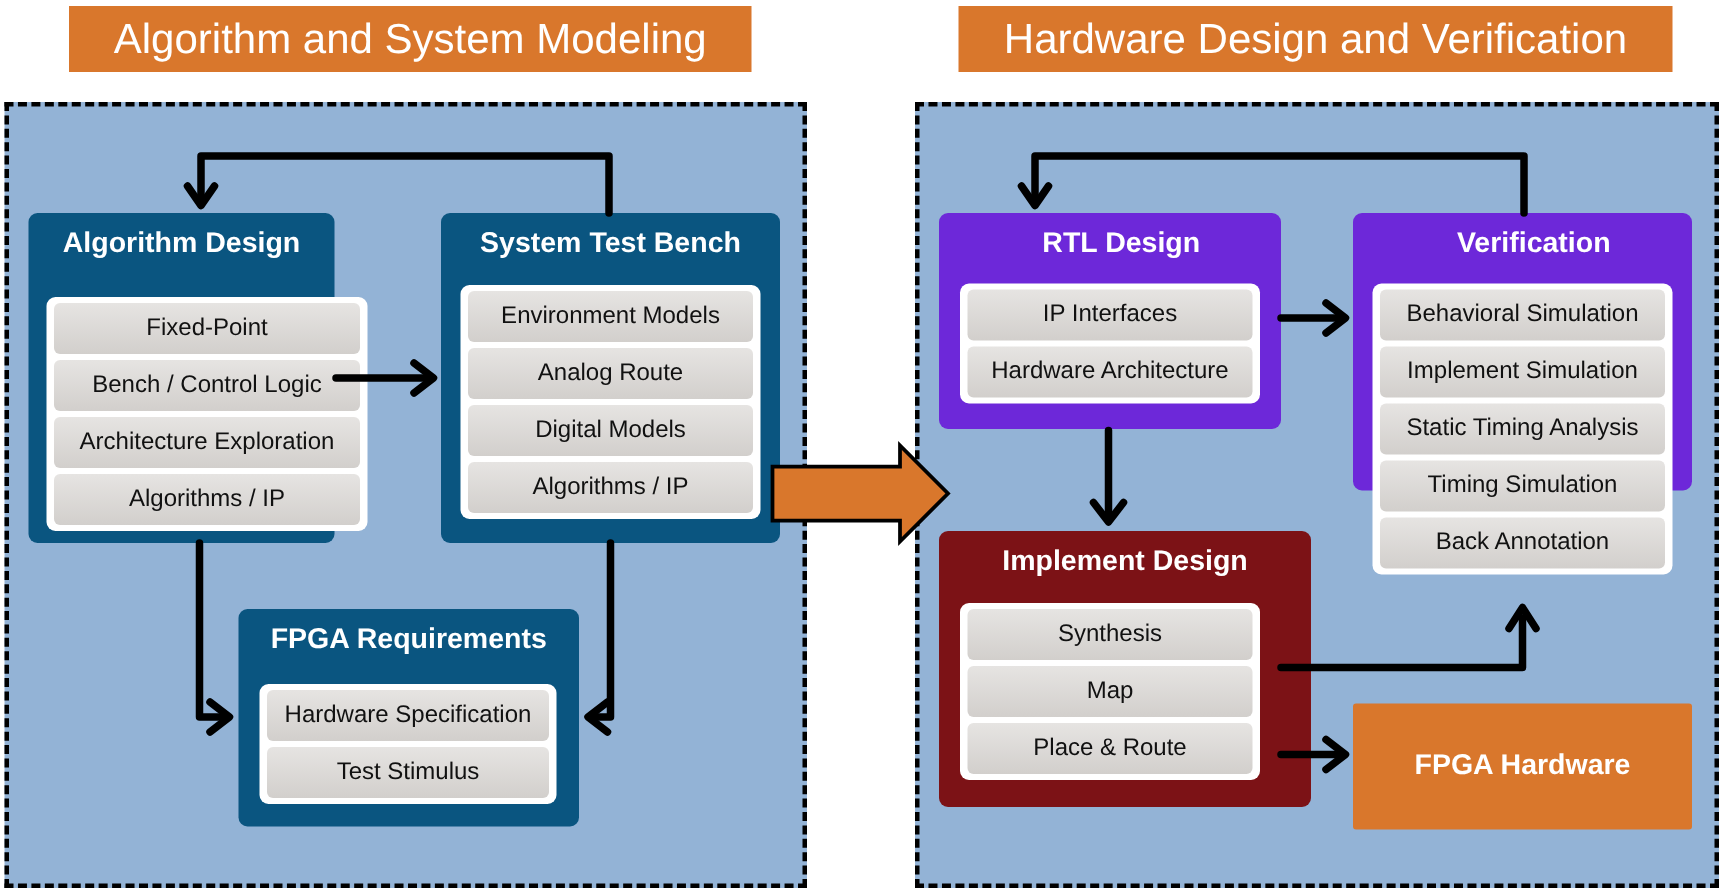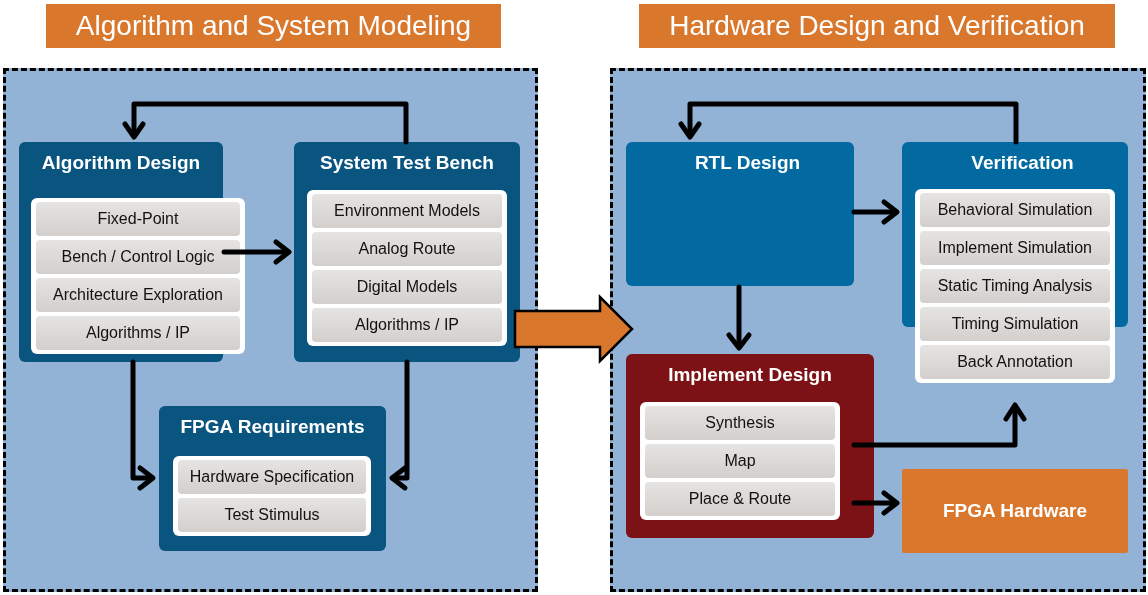--- a/index.html
+++ b/index.html
@@ -2,21 +2,21 @@
 <html><head>
 <meta charset="utf-8">
 <style>
   html, body { margin:0; padding:0; background:#ffffff; }
   body { width:1148px; height:595px; position:relative; overflow:hidden; font-family:"Liberation Sans", sans-serif; }
   .title-banner { position:absolute; background:#d9772c; color:#fff; font-size:28px; display:flex; align-items:center; justify-content:center; height:44px; }
   .panel { position:absolute; background:#93b3d6; border:3px dashed #000; box-sizing:border-box; }
   .block { position:absolute; border-radius:6px; box-sizing:border-box; }
   .block .head { color:#fff; font-weight:bold; font-size:19px; text-align:center; height:42px; line-height:42px; }
   .blue { background:#0a5580; }
-  .green { background:#0369a1;padding-left:15px; }
+  .green { background:#6d28d9;padding-left:15px; }
   .red { background:#7c1216; }
   .inner { position:absolute; background:#fff; border-radius:6px; padding:4px 5px; box-sizing:border-box; }
   .item { height:34px; margin-bottom:4px; background:linear-gradient(#e6e4e2,#d2cfcc); border-radius:4px; display:flex; align-items:center; justify-content:center; font-size:16px; color:#111; white-space:nowrap; }
   .item:last-child { margin-bottom:0; }
   .hw-box { position:absolute; background:#d9772c; color:#fff; font-weight:bold; font-size:19px; display:flex; align-items:center; justify-content:center; border-radius:2px; }
   svg.arrows { position:absolute; left:0; top:0; pointer-events:none; }
 </style>
 </head>
 <body>
 
@@ -50,20 +50,24 @@
 <div class="block blue" style="left:159px;top:406px;width:227px;height:145px;">
   <div class="head">FPGA Requirements</div>
   <div class="inner" style="left:14px;top:50px;width:198px;">
     <div class="item">Hardware Specification</div>
     <div class="item">Test Stimulus</div>
   </div>
 </div>
 
 <div class="block green" style="left:626px;top:142px;width:228px;height:144px;">
   <div class="head">RTL Design</div>
+  <div class="inner" style="left:14px;top:47px;width:200px;">
+    <div class="item">IP Interfaces</div>
+    <div class="item">Hardware Architecture</div>
+  </div>
 </div>
 
 <div class="block green" style="left:902px;top:142px;width:226px;height:185px;">
   <div class="head">Verification</div>
   <div class="inner" style="left:13px;top:47px;width:200px;">
     <div class="item">Behavioral Simulation</div>
     <div class="item">Implement Simulation</div>
     <div class="item">Static Timing Analysis</div>
     <div class="item">Timing Simulation</div>
     <div class="item">Back Annotation</div>

